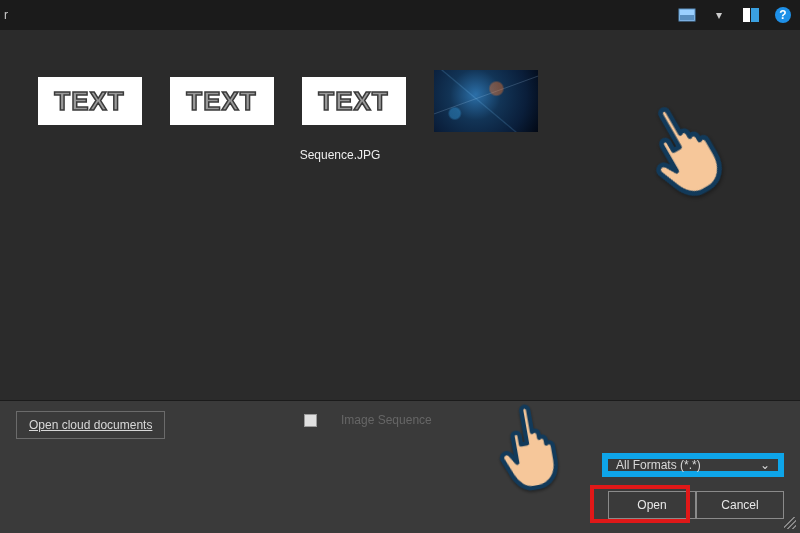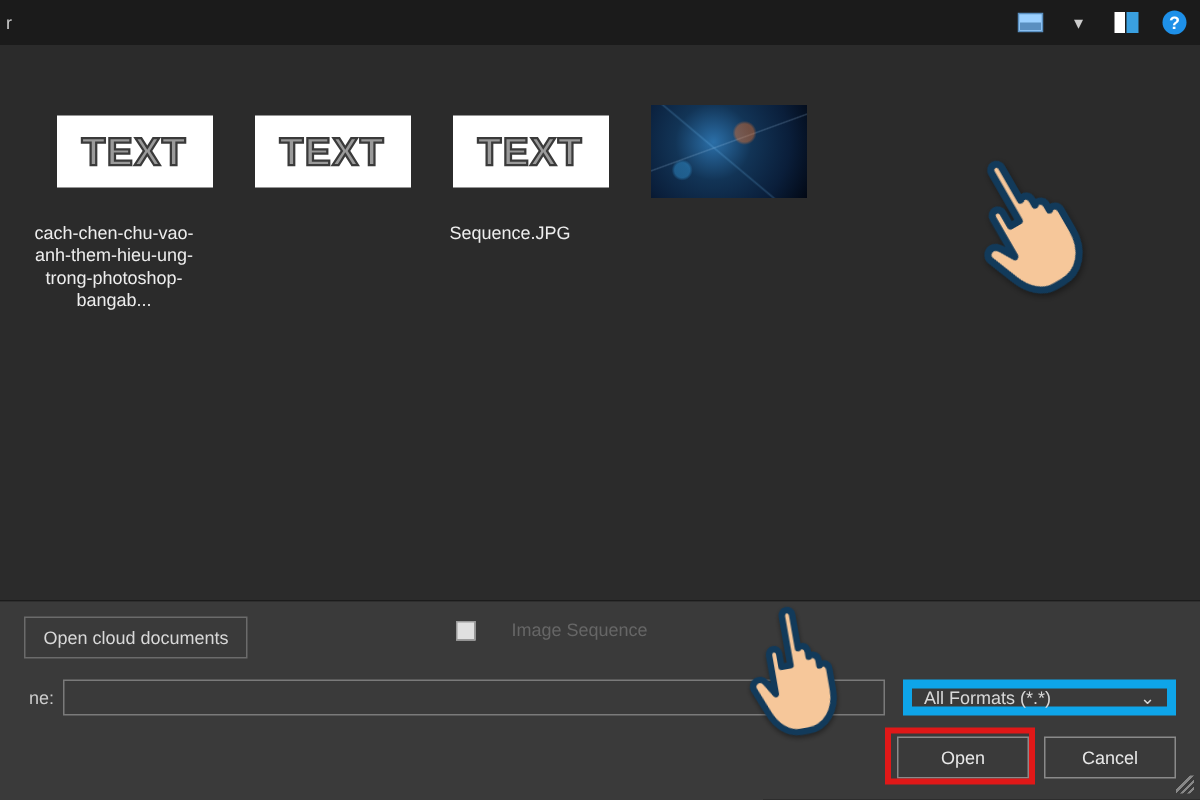--- a/index.html
+++ b/index.html
@@ -99,40 +99,40 @@
   }
   .divider { position:absolute; left:0; right:0; top:400px; height:1px; background:#1b1b1b; }
   .bottom {
     position: absolute; left: 0; right: 0; bottom: 0; top: 401px;
     background: #3a3a3a;
     padding: 10px 12px;
   }
   .cloud-btn {
     position: absolute; top: 10px; left: 16px;
     border: 1px solid #6b6b6b; color: #d8d8d8;
-    padding: 6px 12px; font-size: 12px; background: transparent;
+    padding: 6px 12px; font-size: 12px; background: transparent; text-decoration: underline;
   }
   .img-seq { position:absolute; top: 12px; left: 304px; display:flex; align-items:center; gap:24px; color:#666; }
   .chk { width:13px; height:13px; border:1px solid #9a9a9a; background:#e0e0e0; }
   .name-row {
     position: absolute; bottom: 56px; left: 4px; right: 210px;
     display: flex; align-items: center; gap: 6px;
   }
   .name-row label { color:#ccc; font-size:12px; width:32px; text-align:right; }
   .name-input {
     flex: 1; height: 24px; background: #3a3a3a;
     border: 1px solid #7a7a7a; color:#eee; padding: 0 6px;
   }
   .format-dd {
     position: absolute; bottom: 56px; right: 16px; width: 182px; height: 24px;
     border: 6px solid #0ea5e9; background: #3a3a3a; color:#d8d8d8;
     display:flex; align-items:center; justify-content:space-between;
     padding: 0 8px; font-size: 12px;
   }
-  .btn-row { position:absolute; bottom: 14px; right: 16px; display:flex; gap:10px; }
+  .btn-row { position:absolute; bottom: 14px; right: 16px; display:flex; gap:0; }
   .dlg-btn {
     width: 88px; height: 28px; border: 1px solid #8a8a8a;
     background:#3a3a3a; color:#e8e8e8; font-size:12px;
     display:flex; align-items:center; justify-content:center;
   }
   .open-highlight {
     position:absolute; border: 4px solid #e01818; bottom: 10px; right: 110px;
     width: 100px; height: 38px; pointer-events:none;
   }
   .resize-grip{
@@ -176,21 +176,20 @@
   </div>
 </div>
 
 <div class="file-area">
     <div class="file-item">
       <div class="thumb">
         <div class="text-thumb">
           <span>TEXT</span>
         </div>
       </div>
-      <div class="fname">cach-chen-chu-vao-anh-them-hieu-ung-trong-photoshop-bangab...</div>
     </div>
     <div class="file-item">
       <div class="thumb">
         <div class="text-thumb">
           <span>TEXT</span>
         </div>
       </div>
     </div>
     <div class="file-item">
       <div class="thumb">
@@ -210,24 +209,20 @@
 <div class="divider"></div>
 
 <div class="bottom">
   <button class="cloud-btn">Open cloud documents</button>
 
   <div class="img-seq">
     <span class="chk"></span>
     <span>Image Sequence</span>
   </div>
 
-  <div class="name-row">
-    <label>ne:</label>
-    <input class="name-input" type="text" value="" style="">
-  </div>
 
   <div class="format-dd">
     <span>All Formats (*.*)</span>
     <span>⌄</span>
   </div>
 
   <div class="btn-row">
     <div class="dlg-btn">Open</div>
     <div class="dlg-btn">Cancel</div>
   </div>

